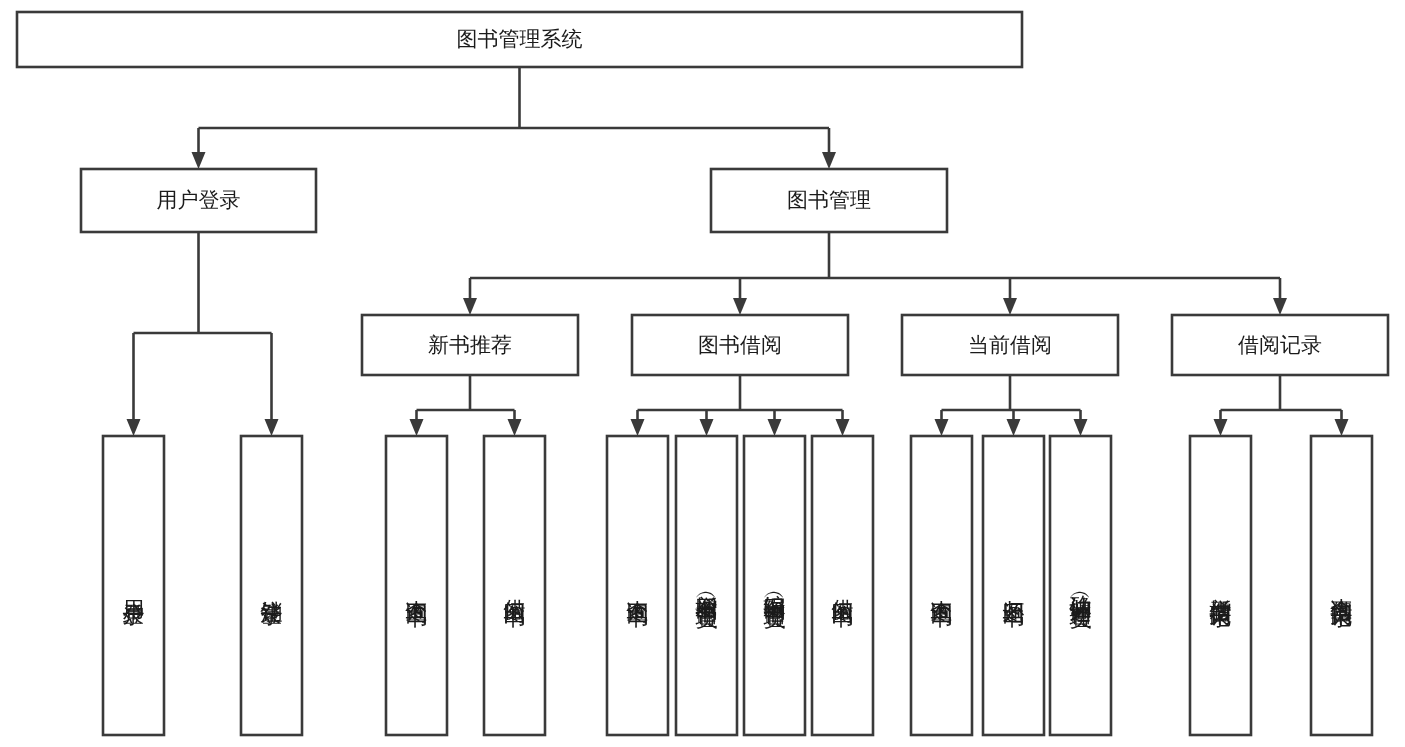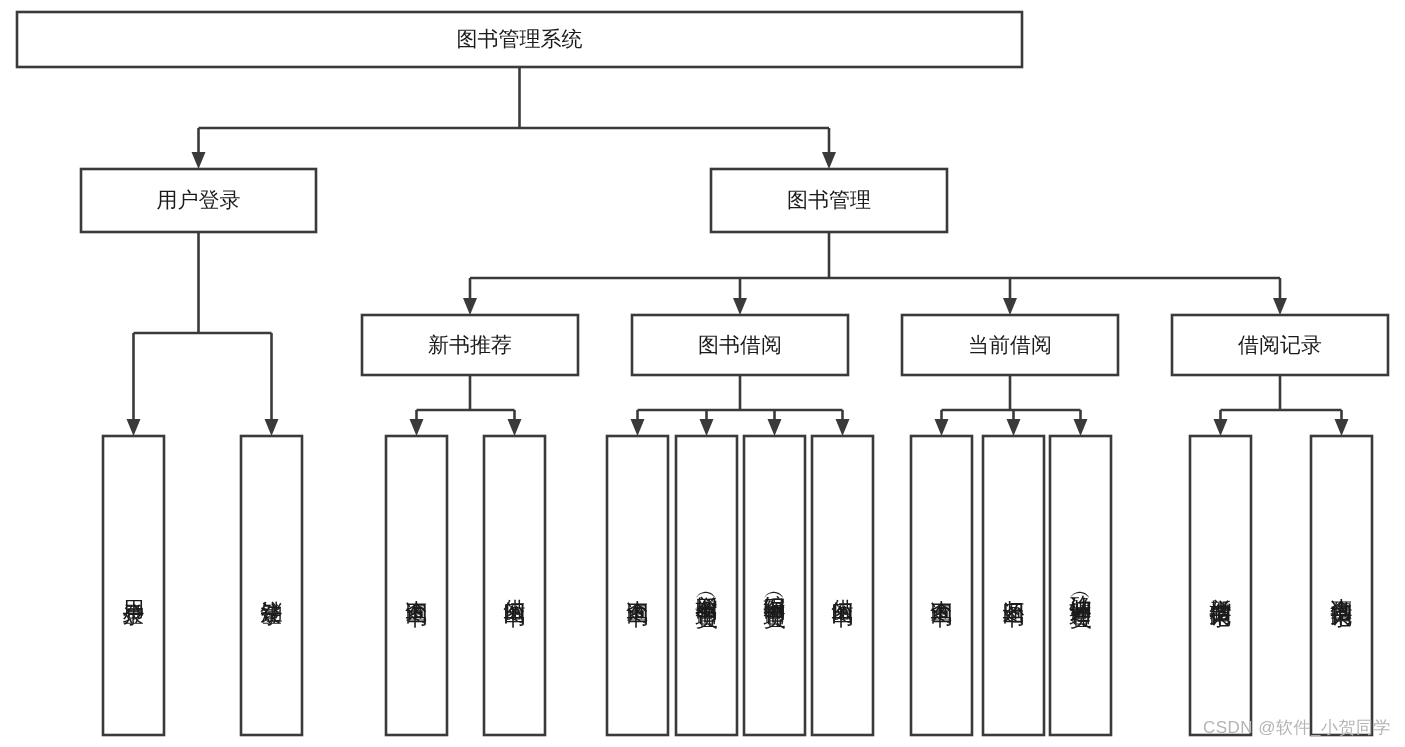--- a/index.html
+++ b/index.html
@@ -205,14 +205,13 @@
       <div class="leaf-label-wrap" style="left: 1050px; top: 436px; width: 61px; height: 299px;">
         <span class="leaf-label">确认归还（管理员）</span>
       </div>
       <div class="leaf-label-wrap" style="left: 1190px; top: 436px; width: 61px; height: 299px;">
         <span class="leaf-label">新增借阅记录</span>
       </div>
       <div class="leaf-label-wrap" style="left: 1311px; top: 436px; width: 61px; height: 299px;">
         <span class="leaf-label">查询借阅记录</span>
       </div>
     </div>
-  <div class="watermark">CSDN @软件_小贺同学</div>
 </div>
 
 </body></html>

